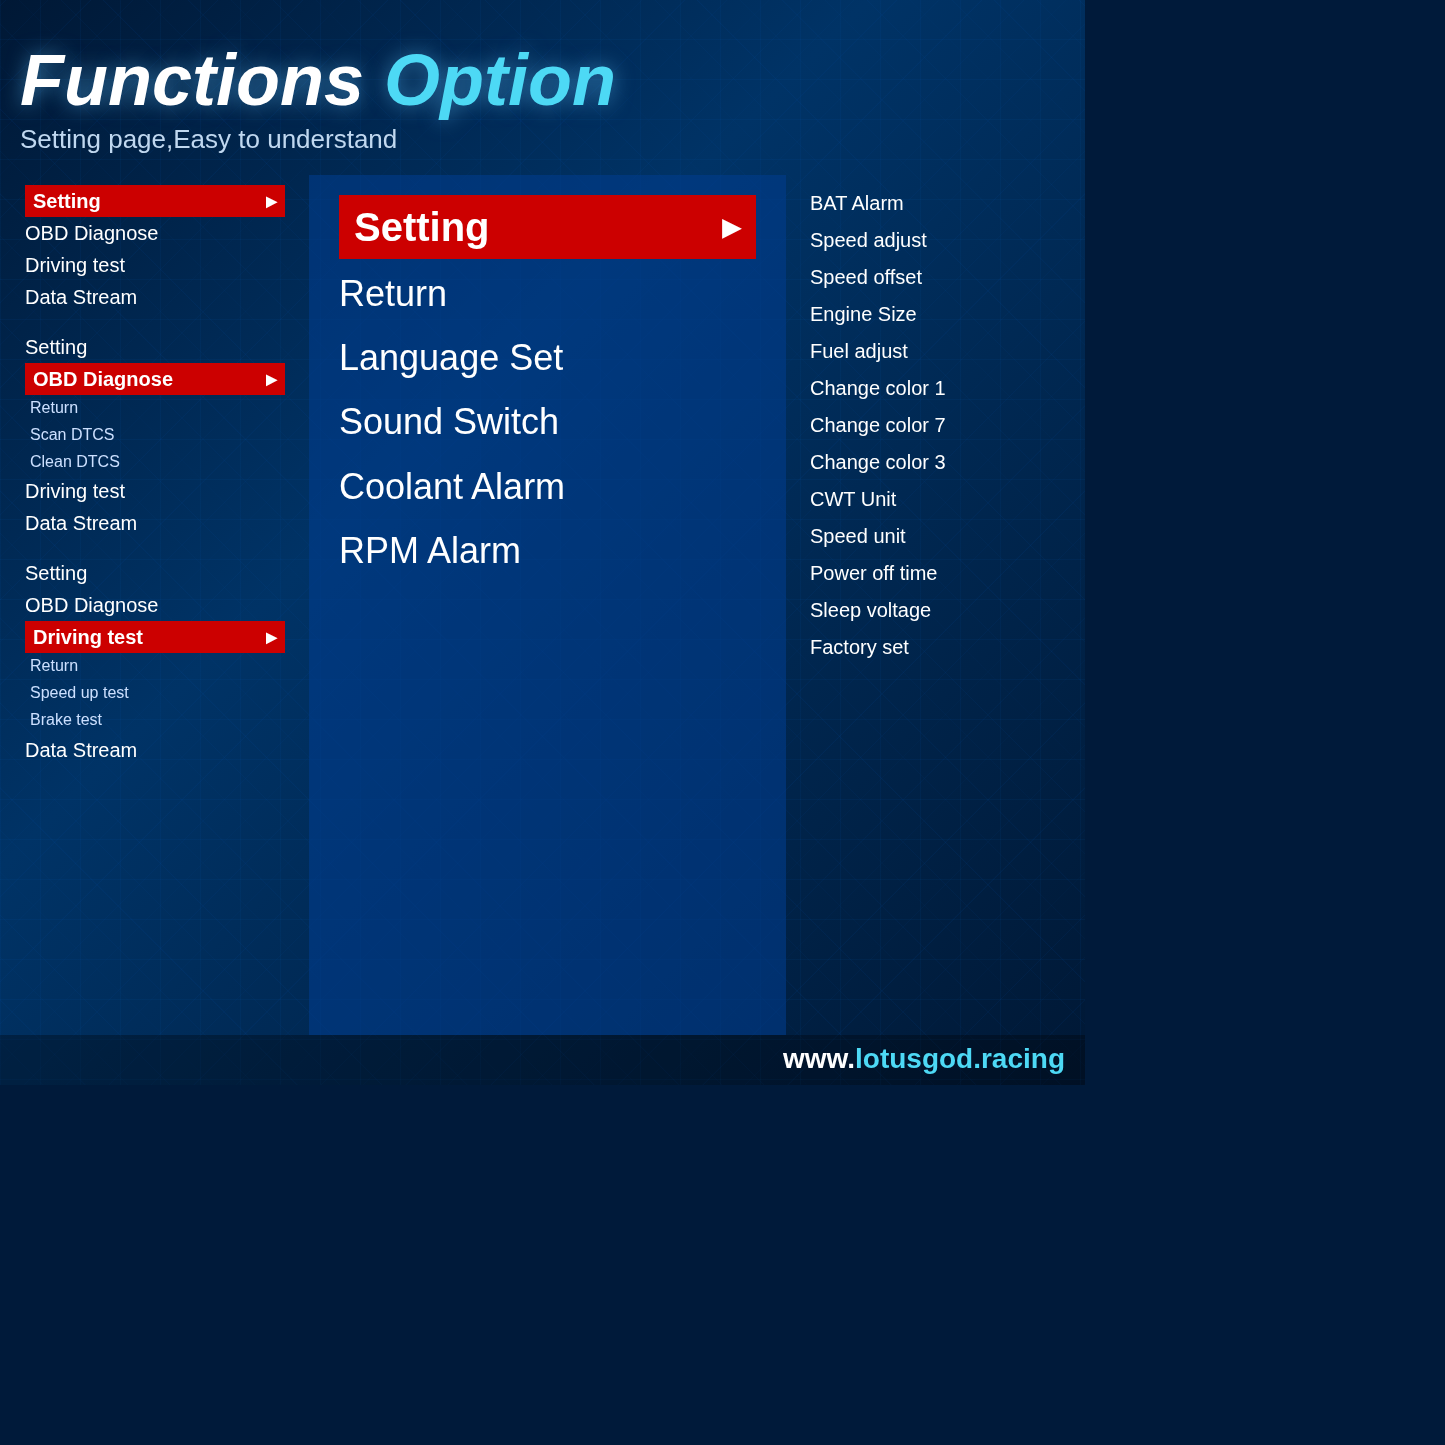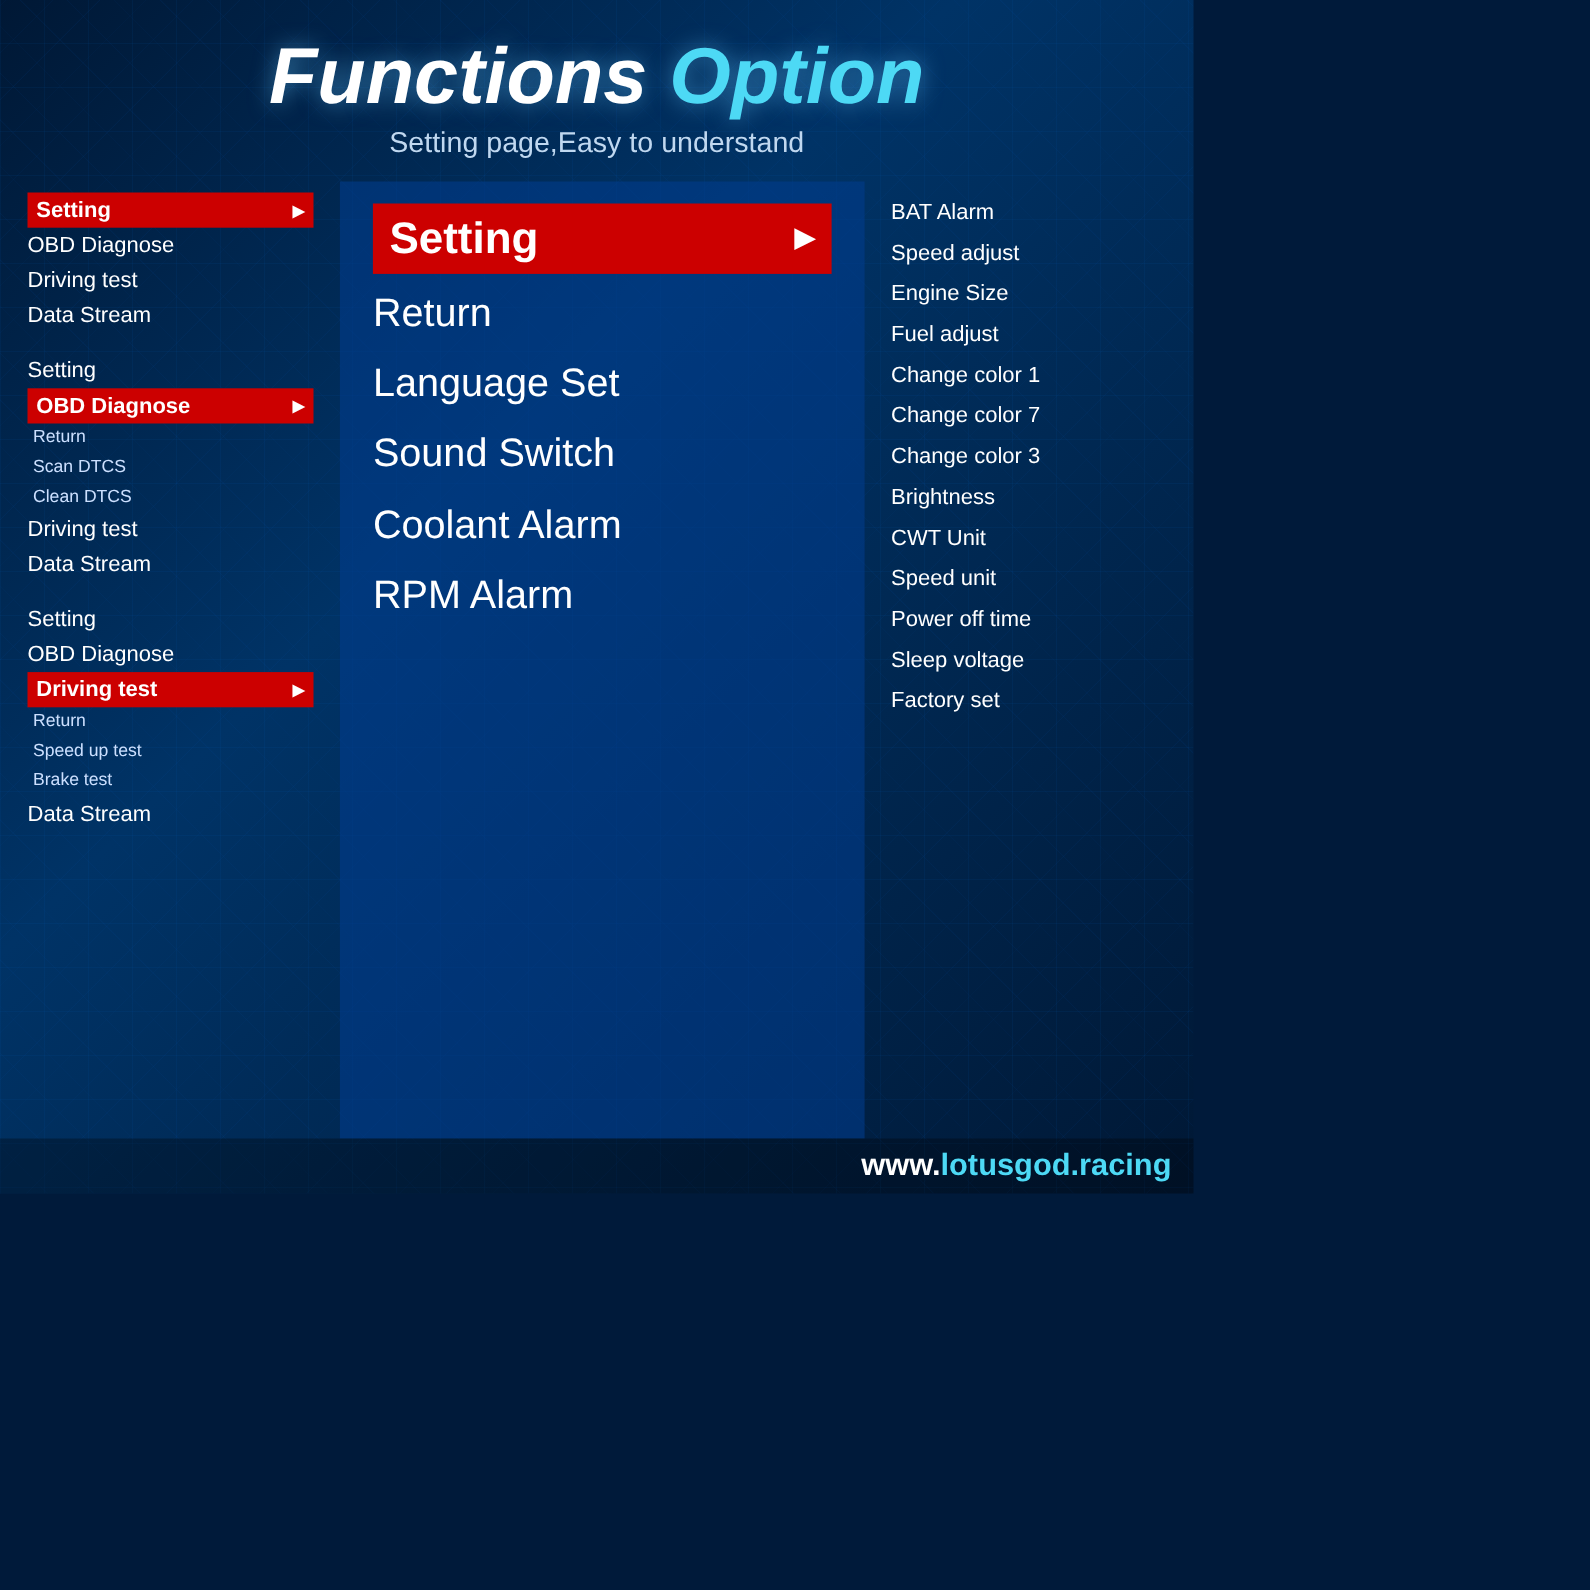--- a/index.html
+++ b/index.html
@@ -45,22 +45,22 @@
       position: relative;
       z-index: 1;
       width: 100%;
       height: 100%;
       display: flex;
       flex-direction: column;
     }
 
     
     .header {
-      text-align: center;
-      padding: 34px 20px 10px;
+      text-align: left;
+      padding: 44px 20px 10px;
     }
 
     .title {
       font-size: 72px;
       font-weight: 900;
       font-style: italic;
       color: white;
       text-shadow: 0 0 20px rgba(100,200,255,0.5);
       line-height: 1;
     }
@@ -262,26 +262,26 @@
       <div class="center-item">Return</div>
       <div class="center-item">Language Set</div>
       <div class="center-item">Sound Switch</div>
       <div class="center-item">Coolant Alarm</div>
       <div class="center-item">RPM Alarm</div>
     </div>
 
     <div class="right-col">
       <div class="right-item">BAT Alarm</div>
       <div class="right-item">Speed adjust</div>
+      <div class="right-item">Speed offset</div>
       <div class="right-item">Engine Size</div>
       <div class="right-item">Fuel adjust</div>
       <div class="right-item">Change color 1</div>
       <div class="right-item">Change color 7</div>
       <div class="right-item">Change color 3</div>
-      <div class="right-item">Brightness</div>
       <div class="right-item">CWT Unit</div>
       <div class="right-item">Speed unit</div>
       <div class="right-item">Power off time</div>
       <div class="right-item">Sleep voltage</div>
       <div class="right-item">Factory set</div>
     </div>
 
   </div>
 
   <div class="footer">

